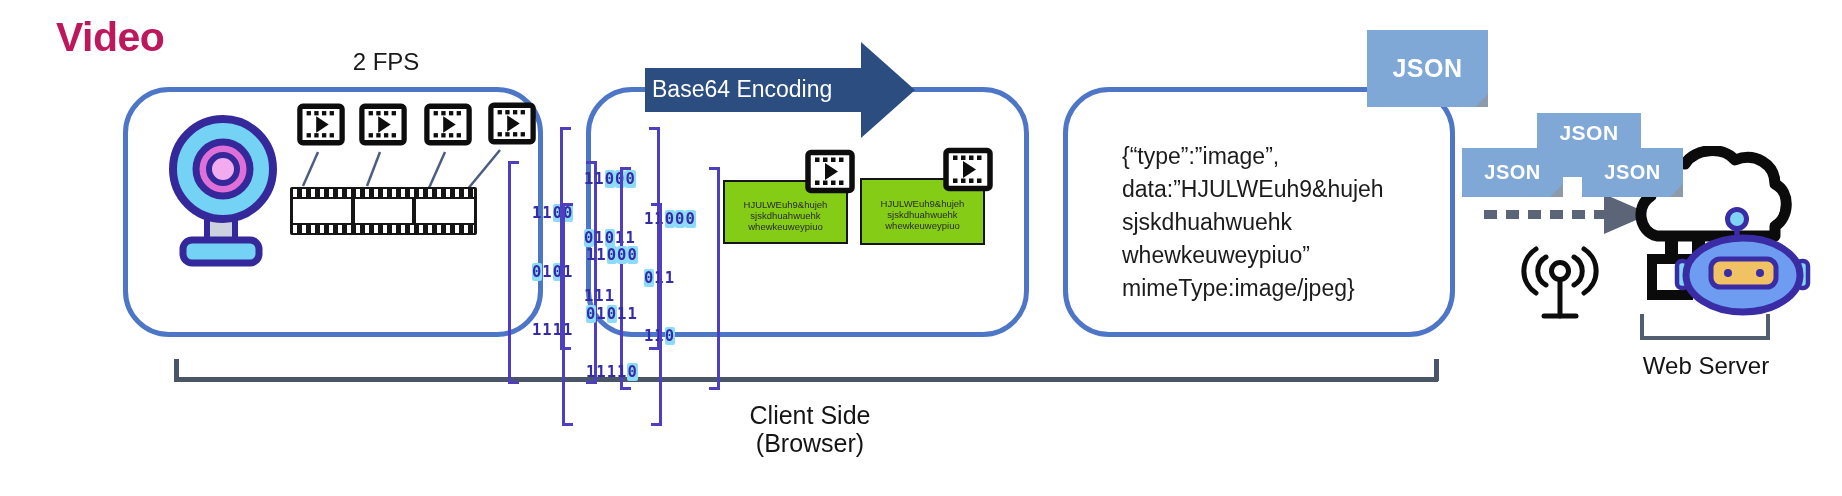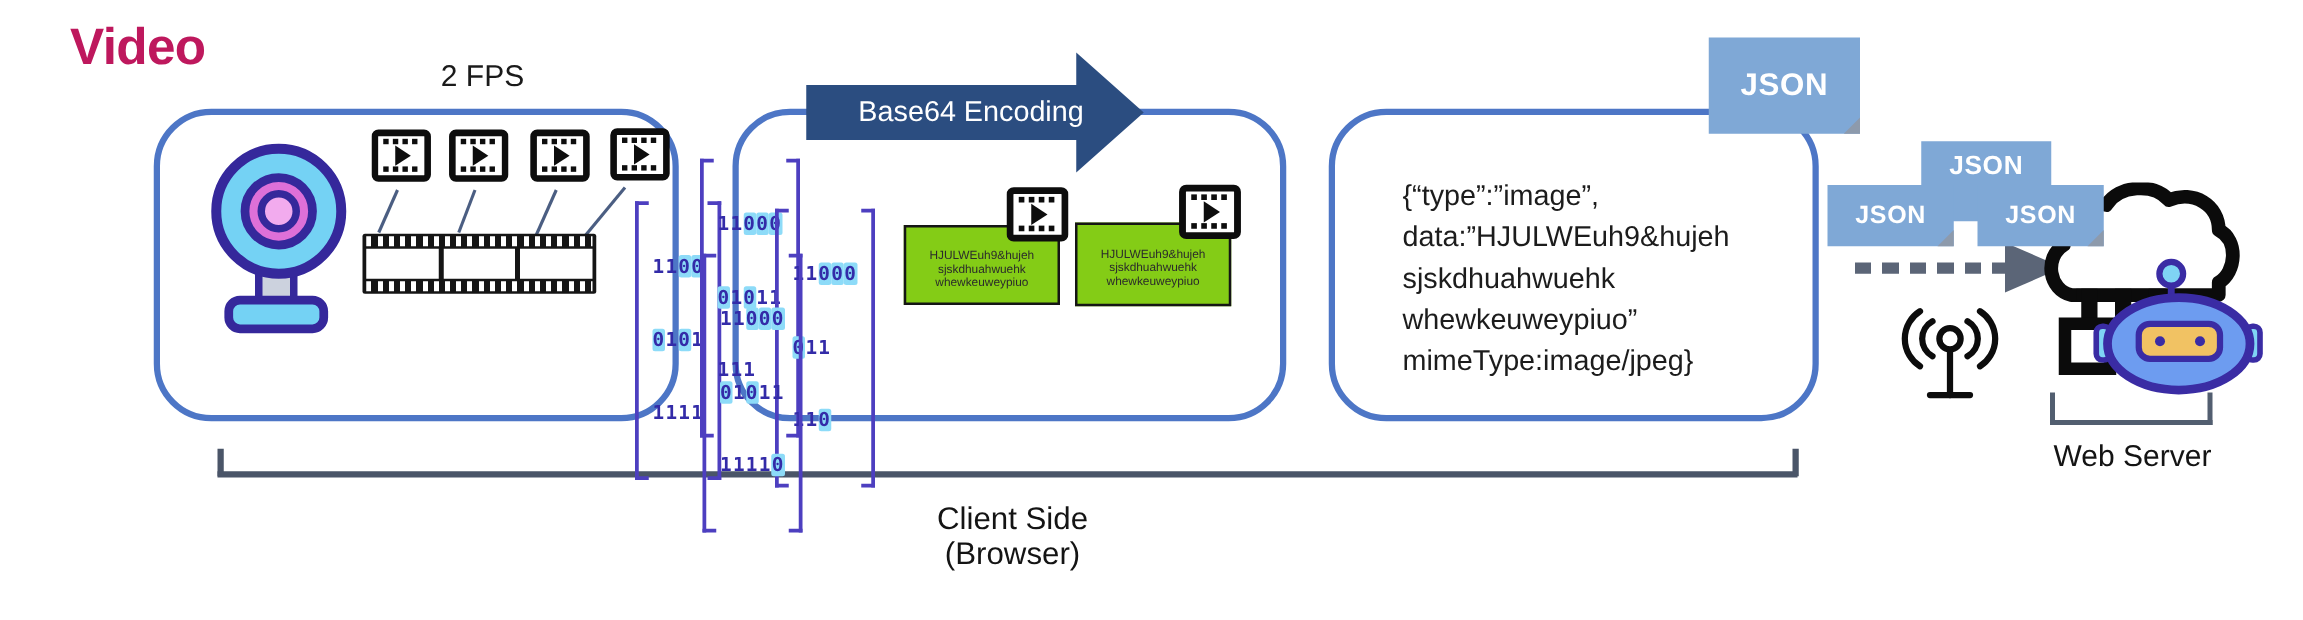--- a/index.html
+++ b/index.html
@@ -30,30 +30,30 @@
 
   
   .film-strip{left:290px;top:187px;width:187px;height:48px;background:#151515;z-index:2;
               display:flex;flex-direction:column;box-sizing:border-box;padding:2px 3px;border-radius:2px;}
   .sprockets{height:8px;background:repeating-linear-gradient(90deg,#fff 0 4px,transparent 4px 9px);}
   .panels{flex:1;display:flex;gap:4px;margin:2px 0;}
   .panels div{flex:1;background:#fff;}
 
   
   .bgroup{z-index:5;font-family:"DejaVu Sans Mono",monospace;font-weight:bold;font-size:15.5px;
-          line-height:19.5px;color:#332ba8;padding:4px 14px;letter-spacing:1px;white-space:pre;}
+          line-height:19.5px;color:#332ba8;padding:4px 24px;letter-spacing:1px;white-space:pre;}
   .bgroup::before,.bgroup::after{content:"";position:absolute;top:0;bottom:0;width:8px;}
   .bgroup::before{left:0;border-left:3.5px solid #4d3fc0;border-top:3.5px solid #4d3fc0;border-bottom:3.5px solid #4d3fc0;}
   .bgroup::after{right:0;border-right:3.5px solid #4d3fc0;border-top:3.5px solid #4d3fc0;border-bottom:3.5px solid #4d3fc0;}
   .bg1{left:508px;top:161px;} .bg2{left:560px;top:127px;} .bg3{left:620px;top:167px;} .bg4{left:562px;top:203px;}
   .bin-row span.z{background:#8ddbf8;border-radius:2px;}
 
   
   .b64-arrow{left:642px;top:39px;width:278px;height:102px;z-index:5;}
-  .b64-label{left:652px;top:76px;width:215px;text-align:right;font-size:23px;color:#fff;z-index:6;}
+  .b64-label{left:652px;top:76px;width:215px;text-align:left;font-size:23px;color:#fff;z-index:6;}
 
   
   .card{background:#84cc16;border:2.5px solid #151515;z-index:4;display:flex;align-items:center;
         justify-content:center;box-sizing:border-box;}
   .card1{left:723px;top:180px;width:125px;height:64px;}
   .card2{left:860px;top:178px;width:125px;height:67px;}
   .card-text{font-size:9.5px;line-height:11px;color:#2b2b2b;text-align:center;padding-top:6px;}
   .card-film{width:50px;height:45px;z-index:5;}
   .ci1{left:805px;top:149px;} .ci2{left:943px;top:147px;}
 

